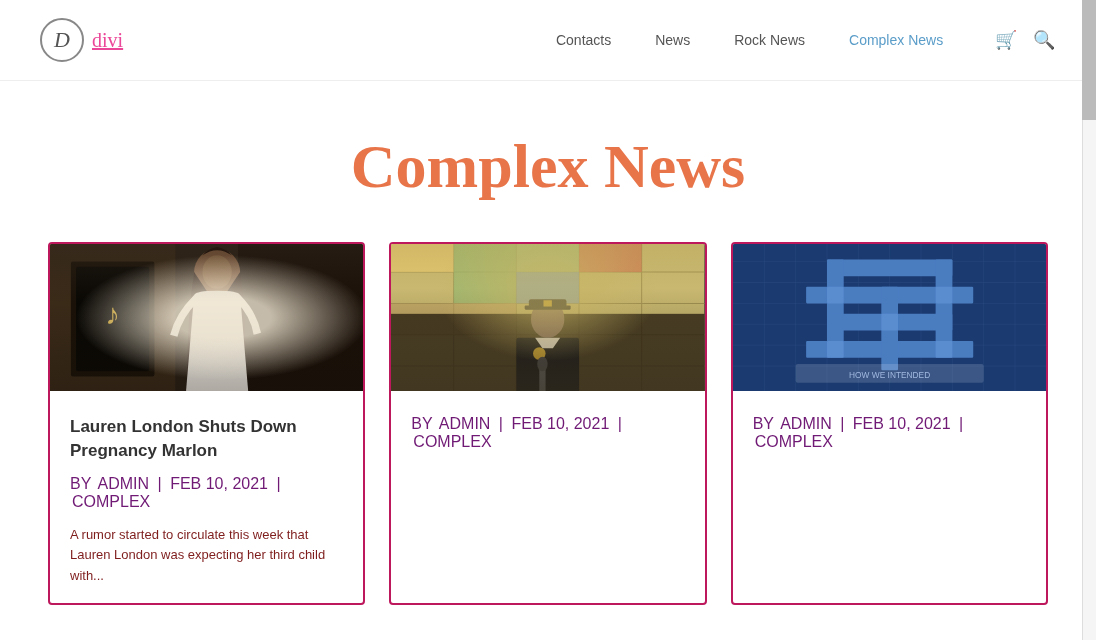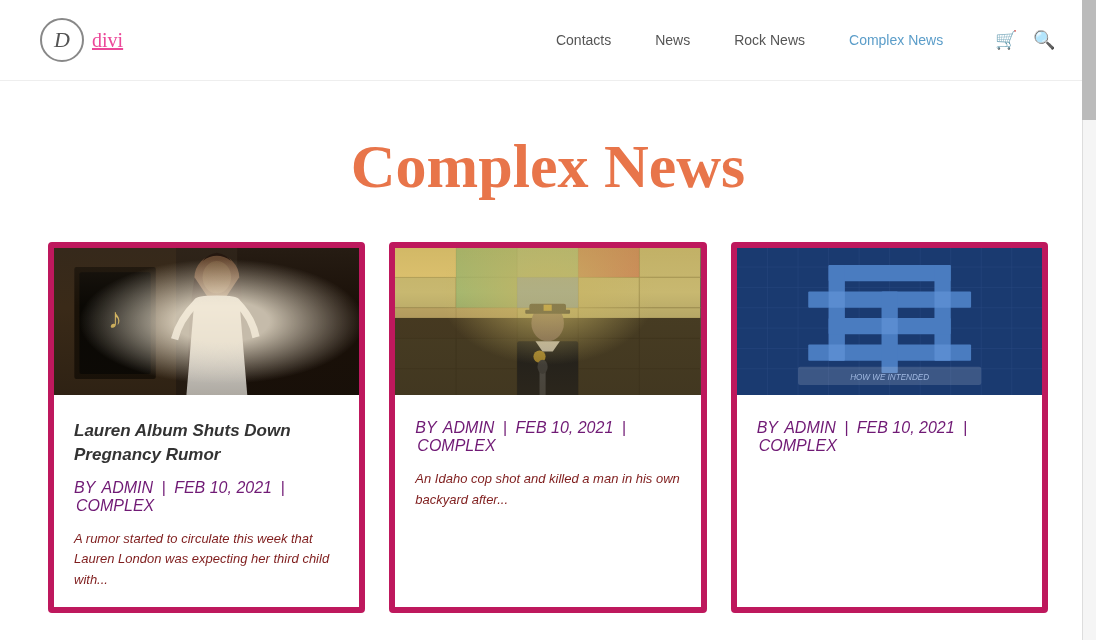--- a/index.html
+++ b/index.html
@@ -107,26 +107,25 @@
     
     .cards-container {
       display: flex;
       justify-content: center;
       gap: 24px;
       padding: 0 40px 40px;
       max-width: 1080px;
       margin: 0 auto;
     }
     .card {
-      border: 6px solid #be185d;
+      border: 2px solid #be185d;
       border-radius: 4px;
       width: 352px;
       overflow: hidden;
       background: #fff;
-      font-style: italic;
     }
 
     
     .card-img-1 {
       width: 100%;
       height: 147px;
       background: linear-gradient(135deg, #c8a87a 0%, #7a6550 30%, #e8e0d0 60%, #444 80%, #222 100%);
       position: relative;
       overflow: hidden;
     }
@@ -251,21 +250,21 @@
 
           <path d="M138 52 Q120 70 115 90 L122 92 Q126 74 142 58 Z" fill="#f0ece4"></path>
           <path d="M182 52 Q198 68 202 88 L195 90 Q192 72 178 58 Z" fill="#f0ece4"></path>
 
           <ellipse cx="160" cy="30" rx="14" ry="16" fill="#a07850"></ellipse>
 
           <path d="M146 14 Q160 4 174 14 Q170 8 160 6 Q150 8 146 14 Z" fill="#1a0a04"></path>
         </svg>
       </div>
       <div class="card-body">
-        <h2 class="card-title">Lauren Album Shuts Down Pregnancy Rumor</h2>
+        <h2 class="card-title">Lauren London Shuts Down Pregnancy Marlon</h2>
         <div class="card-meta">
           BY <span>ADMIN</span>
           <span> | </span>
           <span>FEB 10, 2021</span>
           <span> | </span>
           <span>COMPLEX</span>
         </div>
         <p class="card-excerpt">A rumor started to circulate this week that Lauren London was expecting her third child with...</p>
       </div>
     </article>
@@ -312,21 +311,20 @@
         </svg>
       </div>
       <div class="card-body">
         <div class="card-meta">
           BY <span>ADMIN</span>
           <span> | </span>
           <span>FEB 10, 2021</span>
           <span> | </span>
           <span>COMPLEX</span>
         </div>
-        <p class="card-excerpt">An Idaho cop shot and killed a man in his own backyard after...</p>
       </div>
     </article>
 
     <article class="card">
       <div class="card-img-3">
         <svg width="100%" height="147" viewBox="0 0 300 147" xmlns="http://www.w3.org/2000/svg" preserveAspectRatio="xMidYMid slice">
 
           <rect width="300" height="147" fill="#1a3a70"></rect>
 
           <line x1="0" y1="20" x2="300" y2="20" stroke="#2a4a80" stroke-width="0.5"></line>

